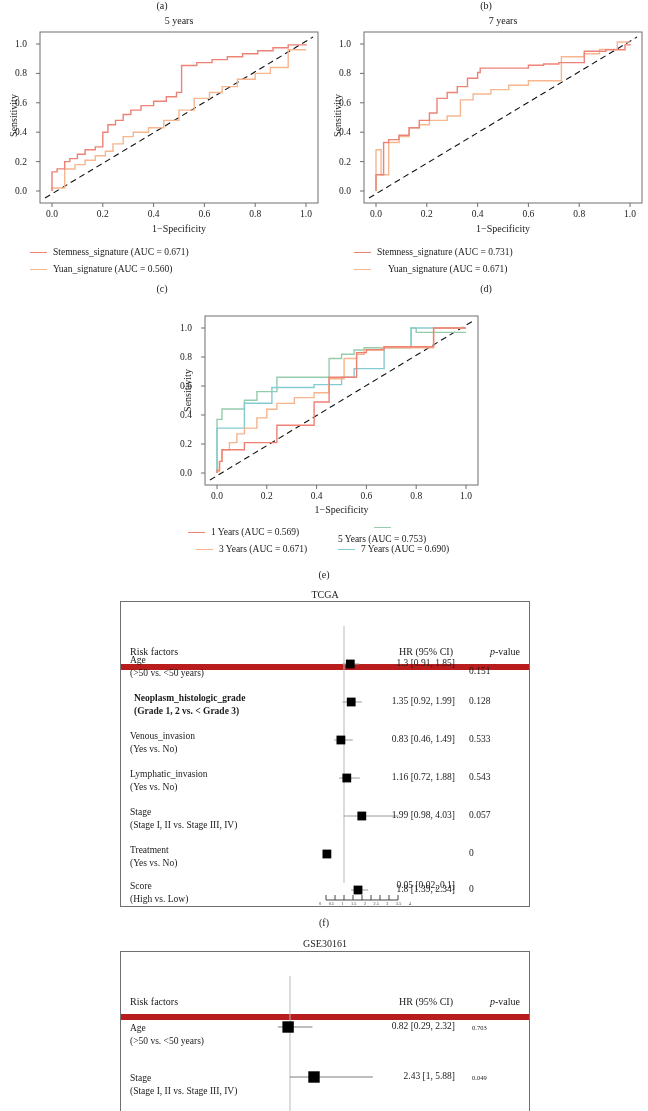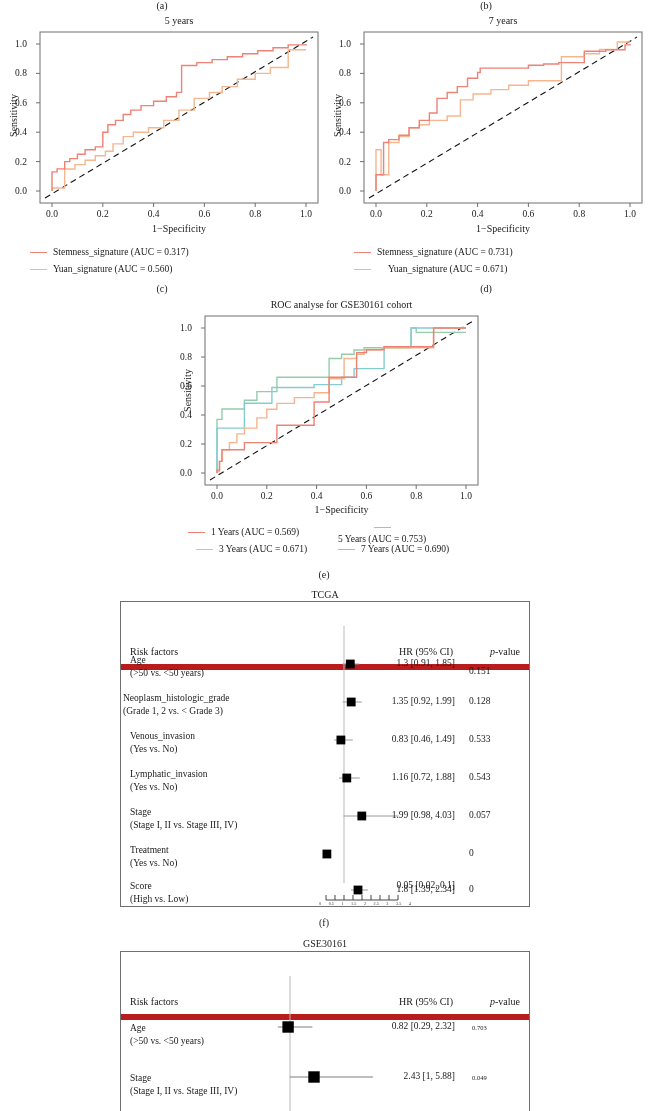--- a/index.html
+++ b/index.html
@@ -94,21 +94,21 @@
   <div class="abs tick" style="left:88.8px;top:195px;width:28px;">0.2</div>
   <div class="abs tick" style="left:139.6px;top:195px;width:28px;">0.4</div>
   <div class="abs tick" style="left:190.4px;top:195px;width:28px;">0.6</div>
   <div class="abs tick" style="left:241.2px;top:195px;width:28px;">0.8</div>
   <div class="abs tick" style="left:292px;top:195px;width:28px;">1.0</div>
 
   <div class="abs axis-title" style="left:40px;top:209px;width:278px;">1−Specificity</div>
 
   <div class="abs legend-row" style="left:30px;top:233px;">
     <span class="legend-dash" style="border-top-color:#ED8276;"></span>
-    <span>Stemness_signature (AUC = 0.317)</span>
+    <span>Stemness_signature (AUC = 0.671)</span>
   </div>
   <div class="abs legend-row" style="left:30px;top:250px;">
     <span class="legend-dash" style="border-top-color:#F6B68F;"></span>
     <span>Yuan_signature (AUC = 0.560)</span>
   </div>
 </div>
 
 <div class="abs panel-label" style="left:324px;top:0;width:324px;">(b)</div>
 
 <div class="abs" style="left:324px;top:14px;width:324px;height:260px;">
@@ -164,21 +164,20 @@
   <div class="abs legend-row" style="left:30px;top:250px;gap:17px;">
     <span class="legend-dash" style="border-top-color:#F6B68F;"></span>
     <span>Yuan_signature (AUC = 0.671)</span>
   </div>
 </div>
 
 <div class="abs panel-label" style="left:0;top:283px;width:324px;">(c)</div>
 <div class="abs panel-label" style="left:324px;top:283px;width:324px;">(d)</div>
 
 <div class="abs" style="left:160px;top:299px;width:340px;height:270px;">
-  <div class="plot-title" style="position:absolute;left:45px;top:0px;width:273px;">ROC analyse for GSE30161 cohort</div>
 
   <div class="abs ylab" style="left:-8px;top:86px;width:70px;text-align:center;">Sensitivity</div>
 
   <svg class="abs" style="left:0;top:0;" width="340" height="200" viewBox="0 0 340 200">
 
     <rect x="45" y="17" width="273" height="169" fill="#ffffff" stroke="#6f6f6f" stroke-width="1"></rect>
 
     <g>
       <line x1="45" y1="174" x2="41" y2="174" stroke="#6f6f6f"></line>
       <line x1="45" y1="145" x2="41" y2="145" stroke="#6f6f6f"></line>
@@ -311,21 +310,21 @@
     <span>4</span>
   </div>
 
   <div class="rowlabel" style="left:9px;top:52px;">
     <div>Age</div>
     <div>(&gt;50  vs. &lt;50 years)</div>
   </div>
   <div class="hrtext" style="left:234px;top:56px;width:100px;">1.3 [0.91, 1.85]</div>
   <div class="pval" style="left:348px;top:56px;width:56px;margin-top:8px;">0.151</div>
 
-  <div class="rowlabel" style="left:2px;top:90px;">
+  <div class="rowlabel" style="left:13px;top:90px;font-weight:bold;">
     <div>Neoplasm_histologic_grade</div>
     <div>(Grade 1, 2 vs. &lt; Grade 3)</div>
   </div>
   <div class="hrtext" style="left:234px;top:94px;width:100px;">1.35 [0.92, 1.99]</div>
   <div class="pval" style="left:348px;top:94px;width:56px;">0.128</div>
 
   <div class="rowlabel" style="left:9px;top:128px;">
     <div>Venous_invasion</div>
     <div>(Yes vs. No)</div>
   </div>

